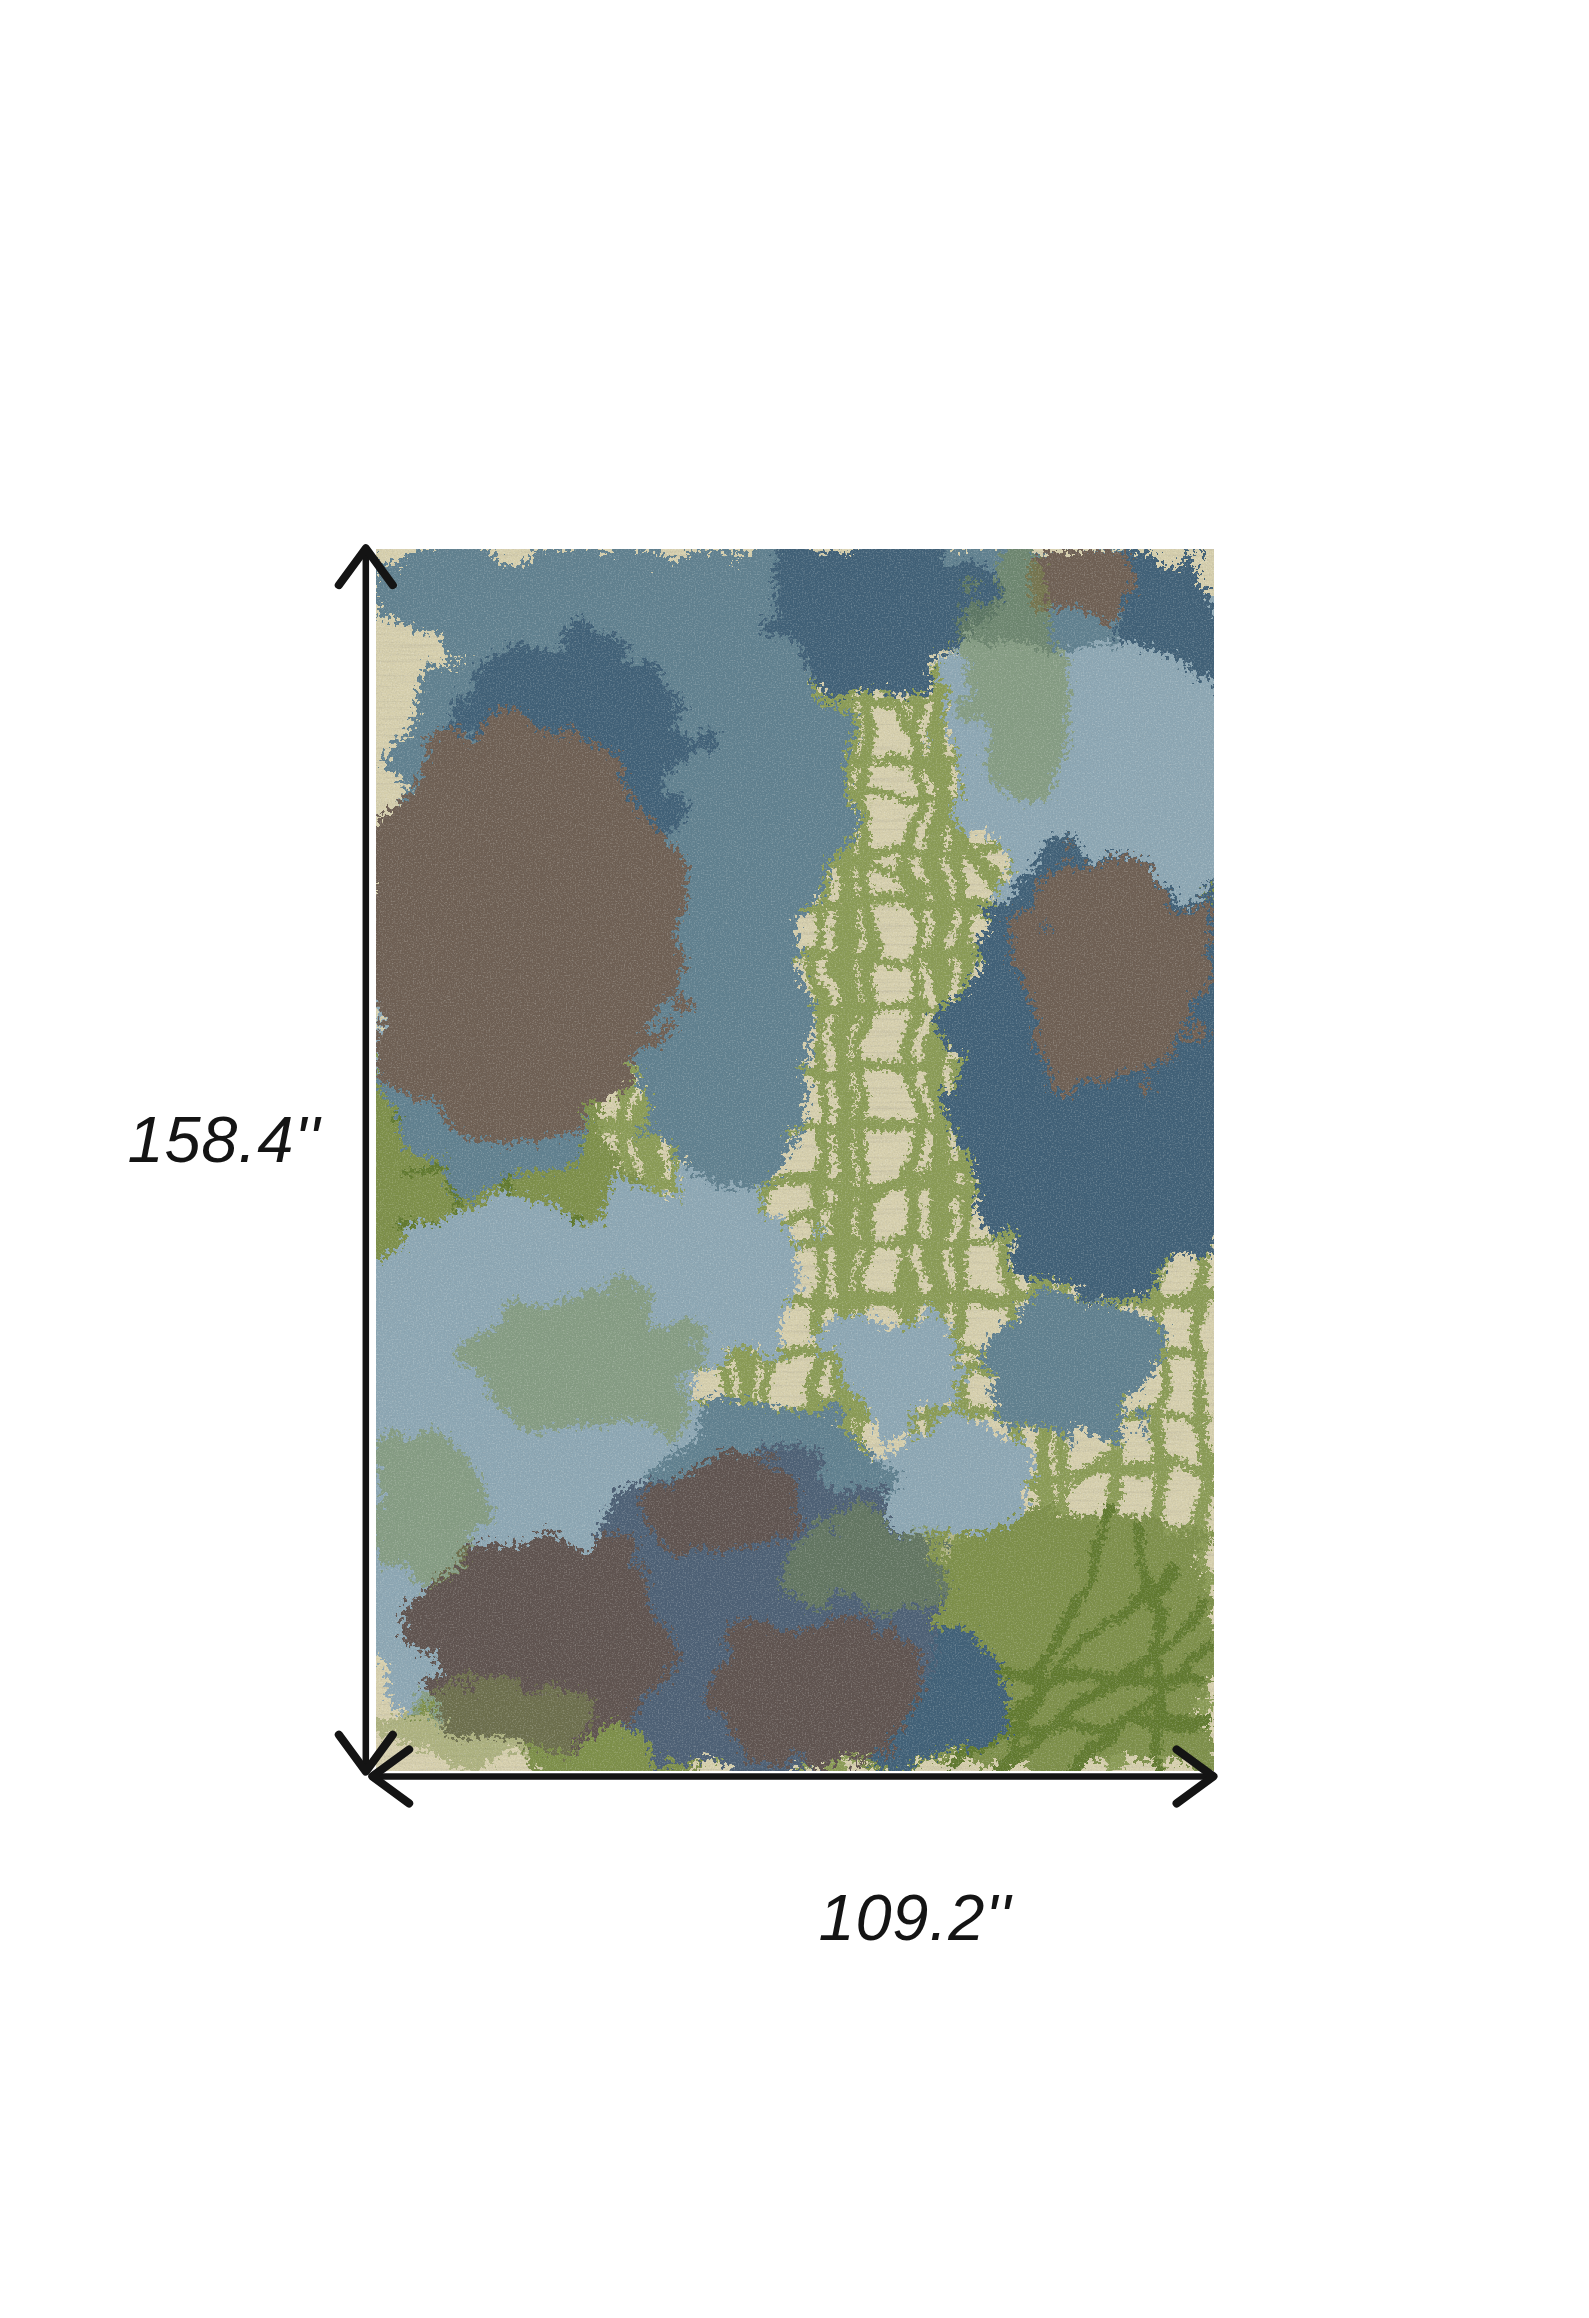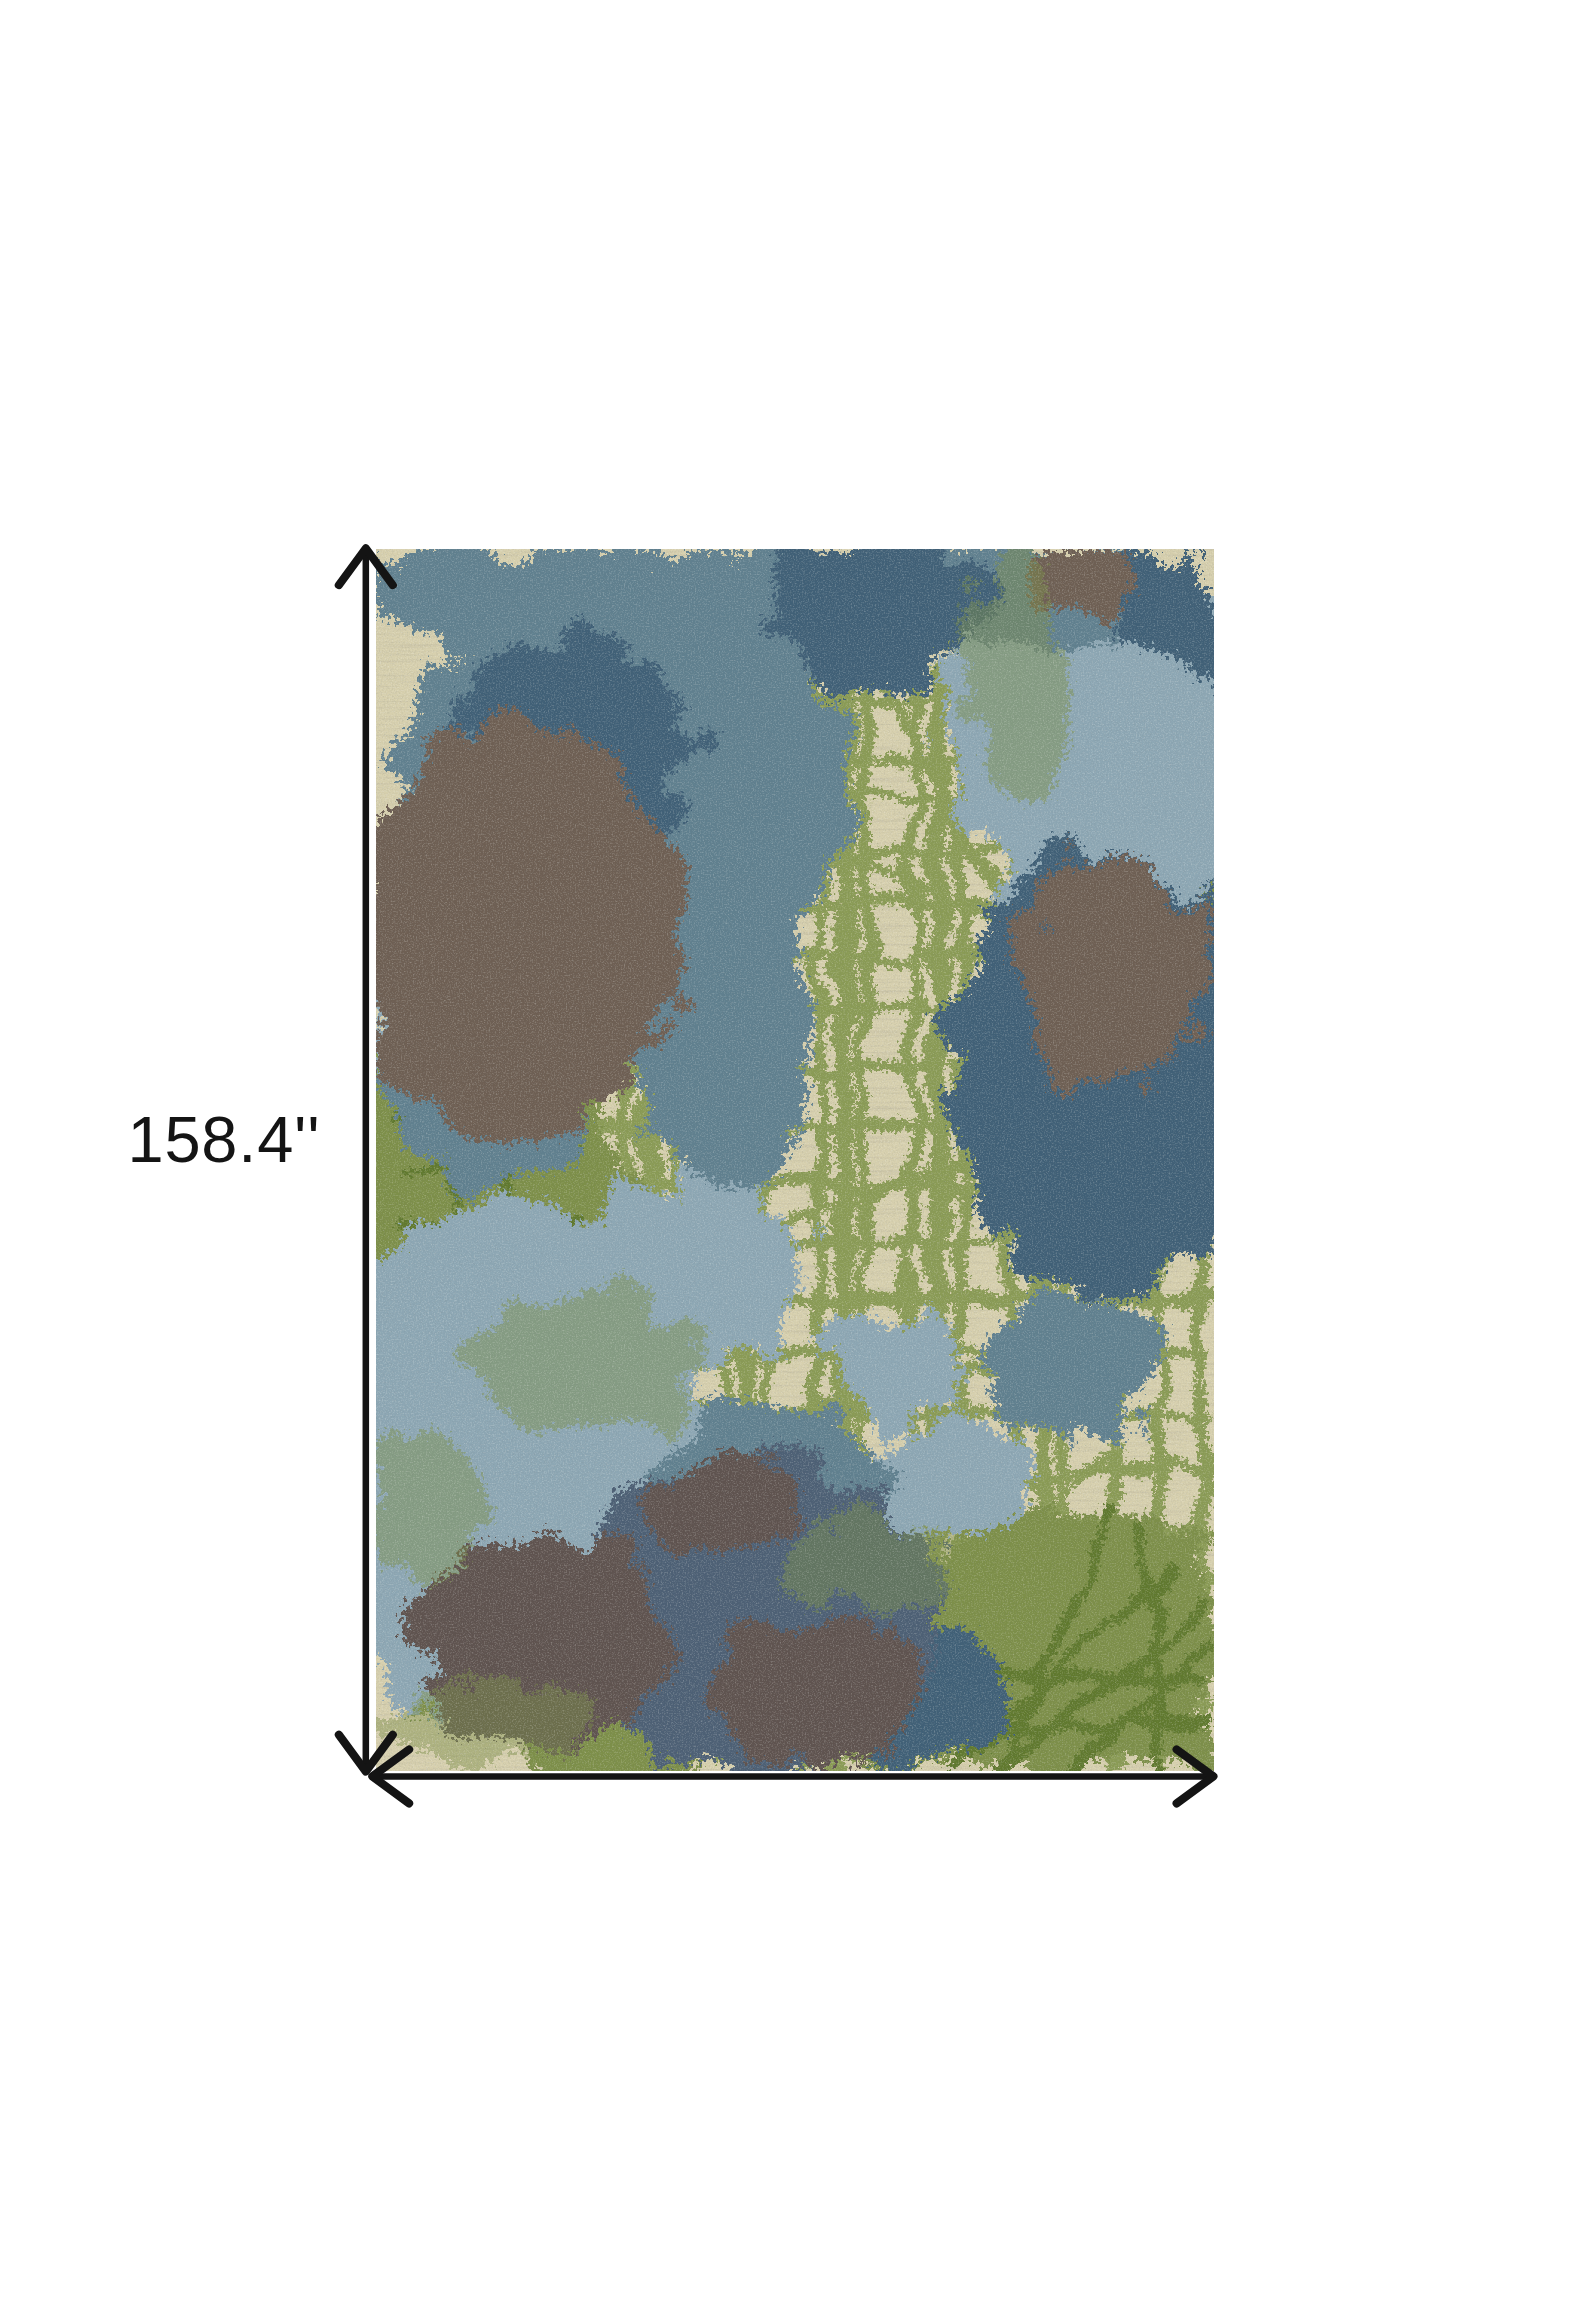--- a/index.html
+++ b/index.html
@@ -16,21 +16,21 @@
     width:838px;height:1222px;display:block;
   }
   .annot-svg{
     position:absolute;left:0;top:0;width:1589px;height:2319px;
     pointer-events:none;
   }
   .dim-label{
     position:absolute;
     color:var(--annotation-ink,#141414);
     font-size:65px;line-height:1;letter-spacing:0.8px;
-    text-align:center;white-space:nowrap;
+    text-align:center;white-space:nowrap;font-style:italic;
   }
   .dim-label.vertical{left:81px;top:1107px;width:286px;}
   .dim-label.horizontal{left:711px;top:1885px;width:408px;}
   
   .f-beige{fill:var(--rug-beige,#d7d0ae);}
   .f-green{fill:var(--rug-green,#7d8f49);}
   .f-blue-light{fill:var(--rug-blue-light,#8da7b4);}
   .f-blue-steel{fill:var(--rug-blue-steel,#60808f);}
   .f-blue-dark{fill:var(--rug-blue-dark,#406077);}
   .f-slate{fill:var(--rug-slate,#4d6175);}
@@ -169,15 +169,16 @@
       <polyline class="arrow" stroke-width="10" points="415,2124 448,2169 481,2124"></polyline>
     </g>
     <g>
       <line class="arrow" stroke-width="8" x1="462" y1="2175" x2="1480" y2="2175"></line>
       <polyline class="arrow" stroke-width="10" points="501,2142 456,2175 501,2208"></polyline>
       <polyline class="arrow" stroke-width="10" points="1441,2142 1486,2175 1441,2208"></polyline>
     </g>
   </svg>
 
   <div class="dim-label vertical">158.4''</div>
+  <div class="dim-label horizontal">109.2''</div>
 
 </div>
 
 
 </body></html>

